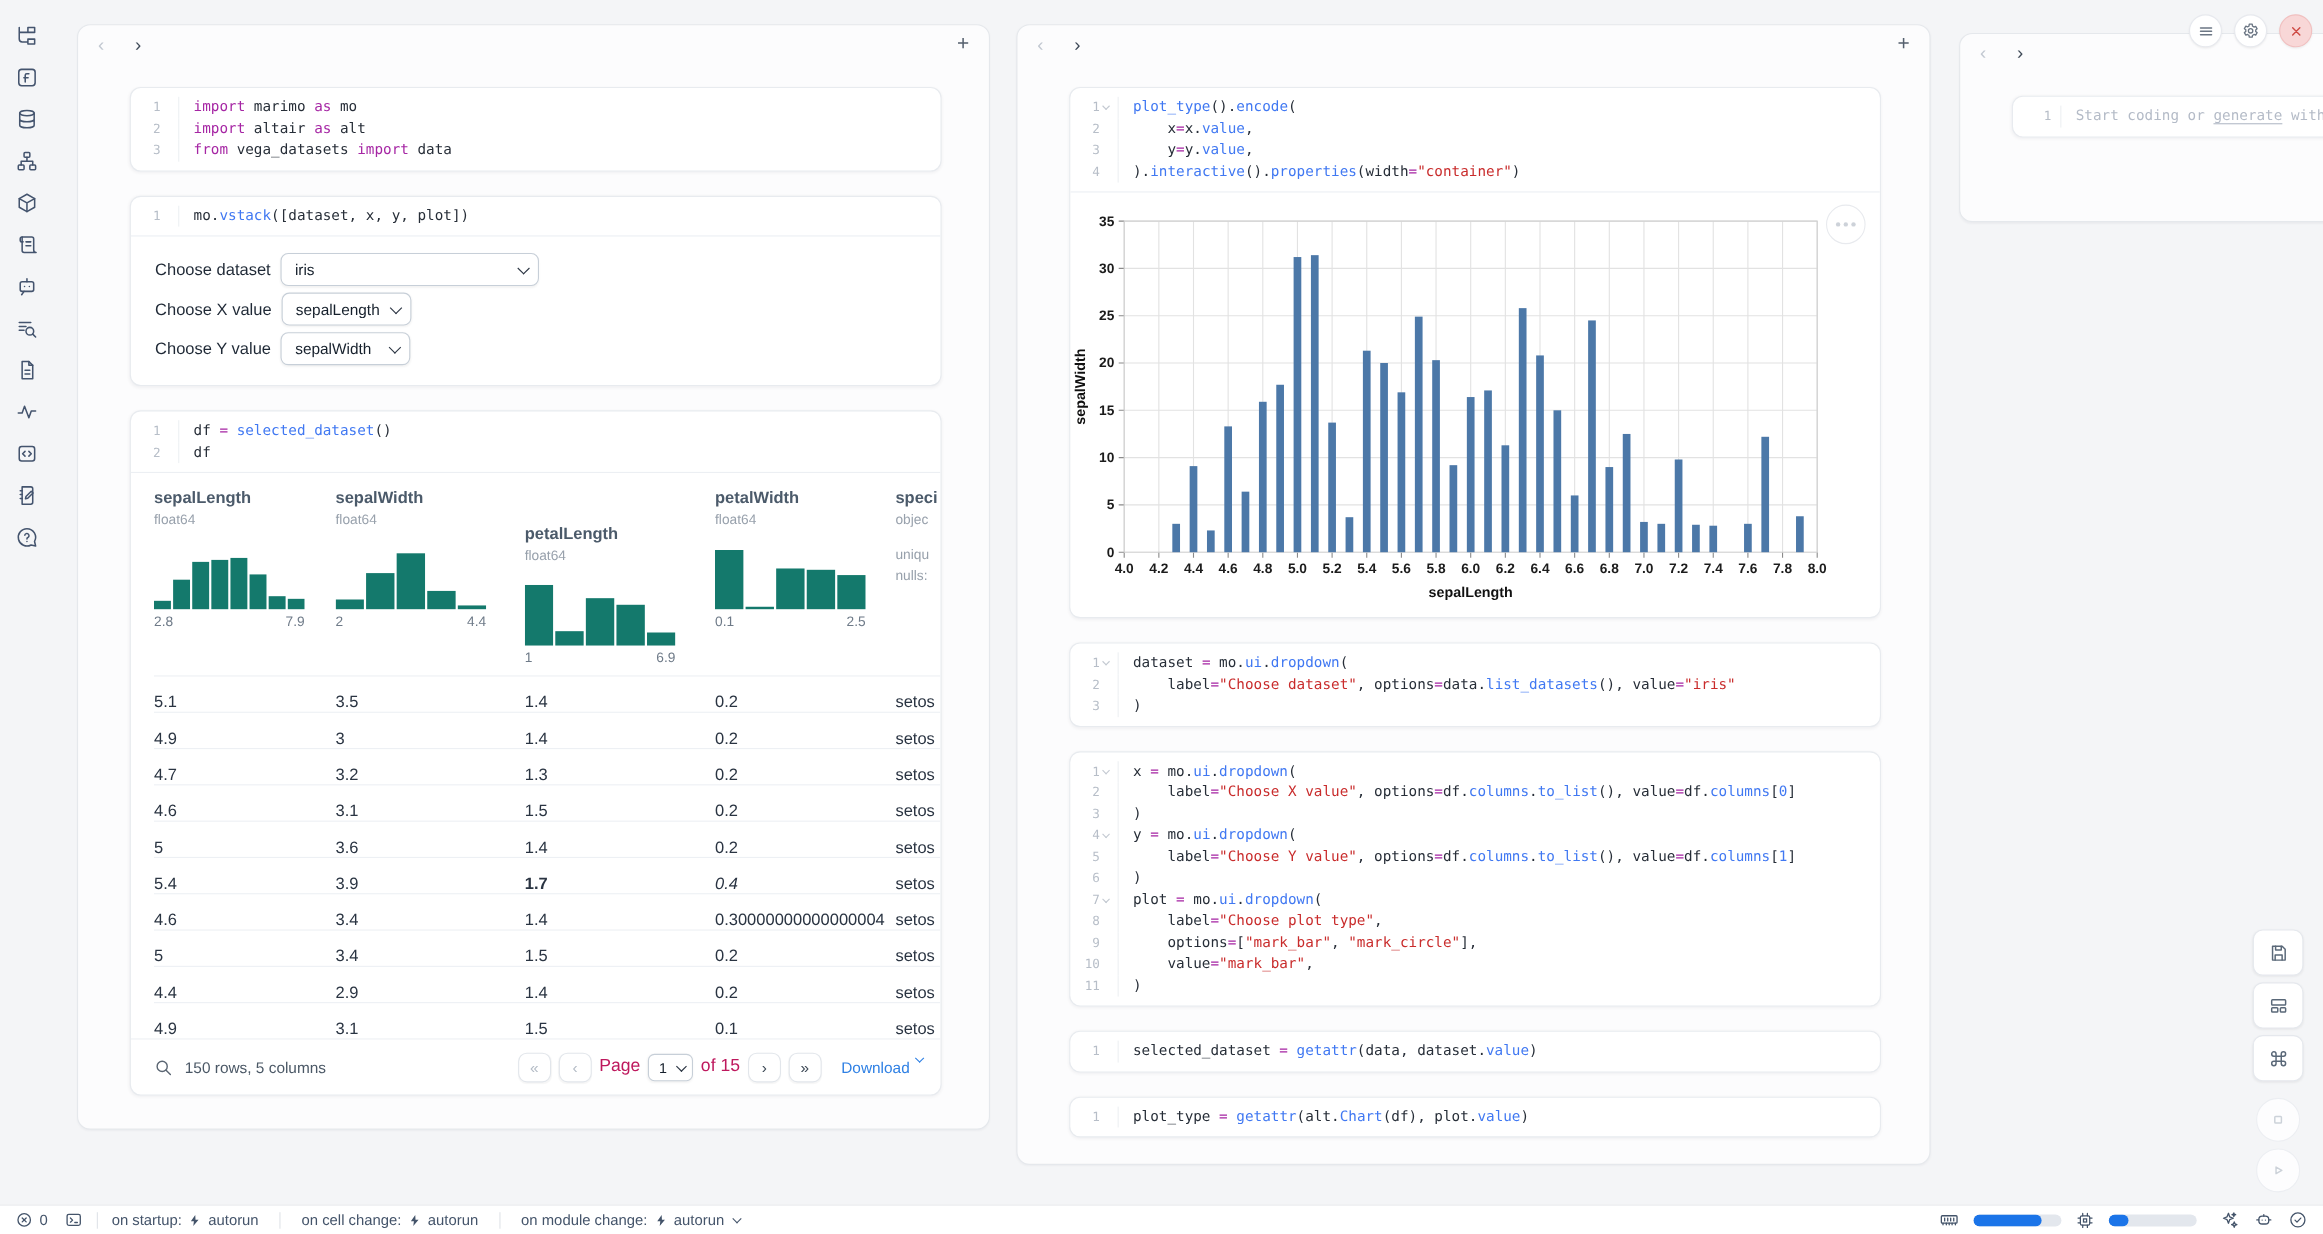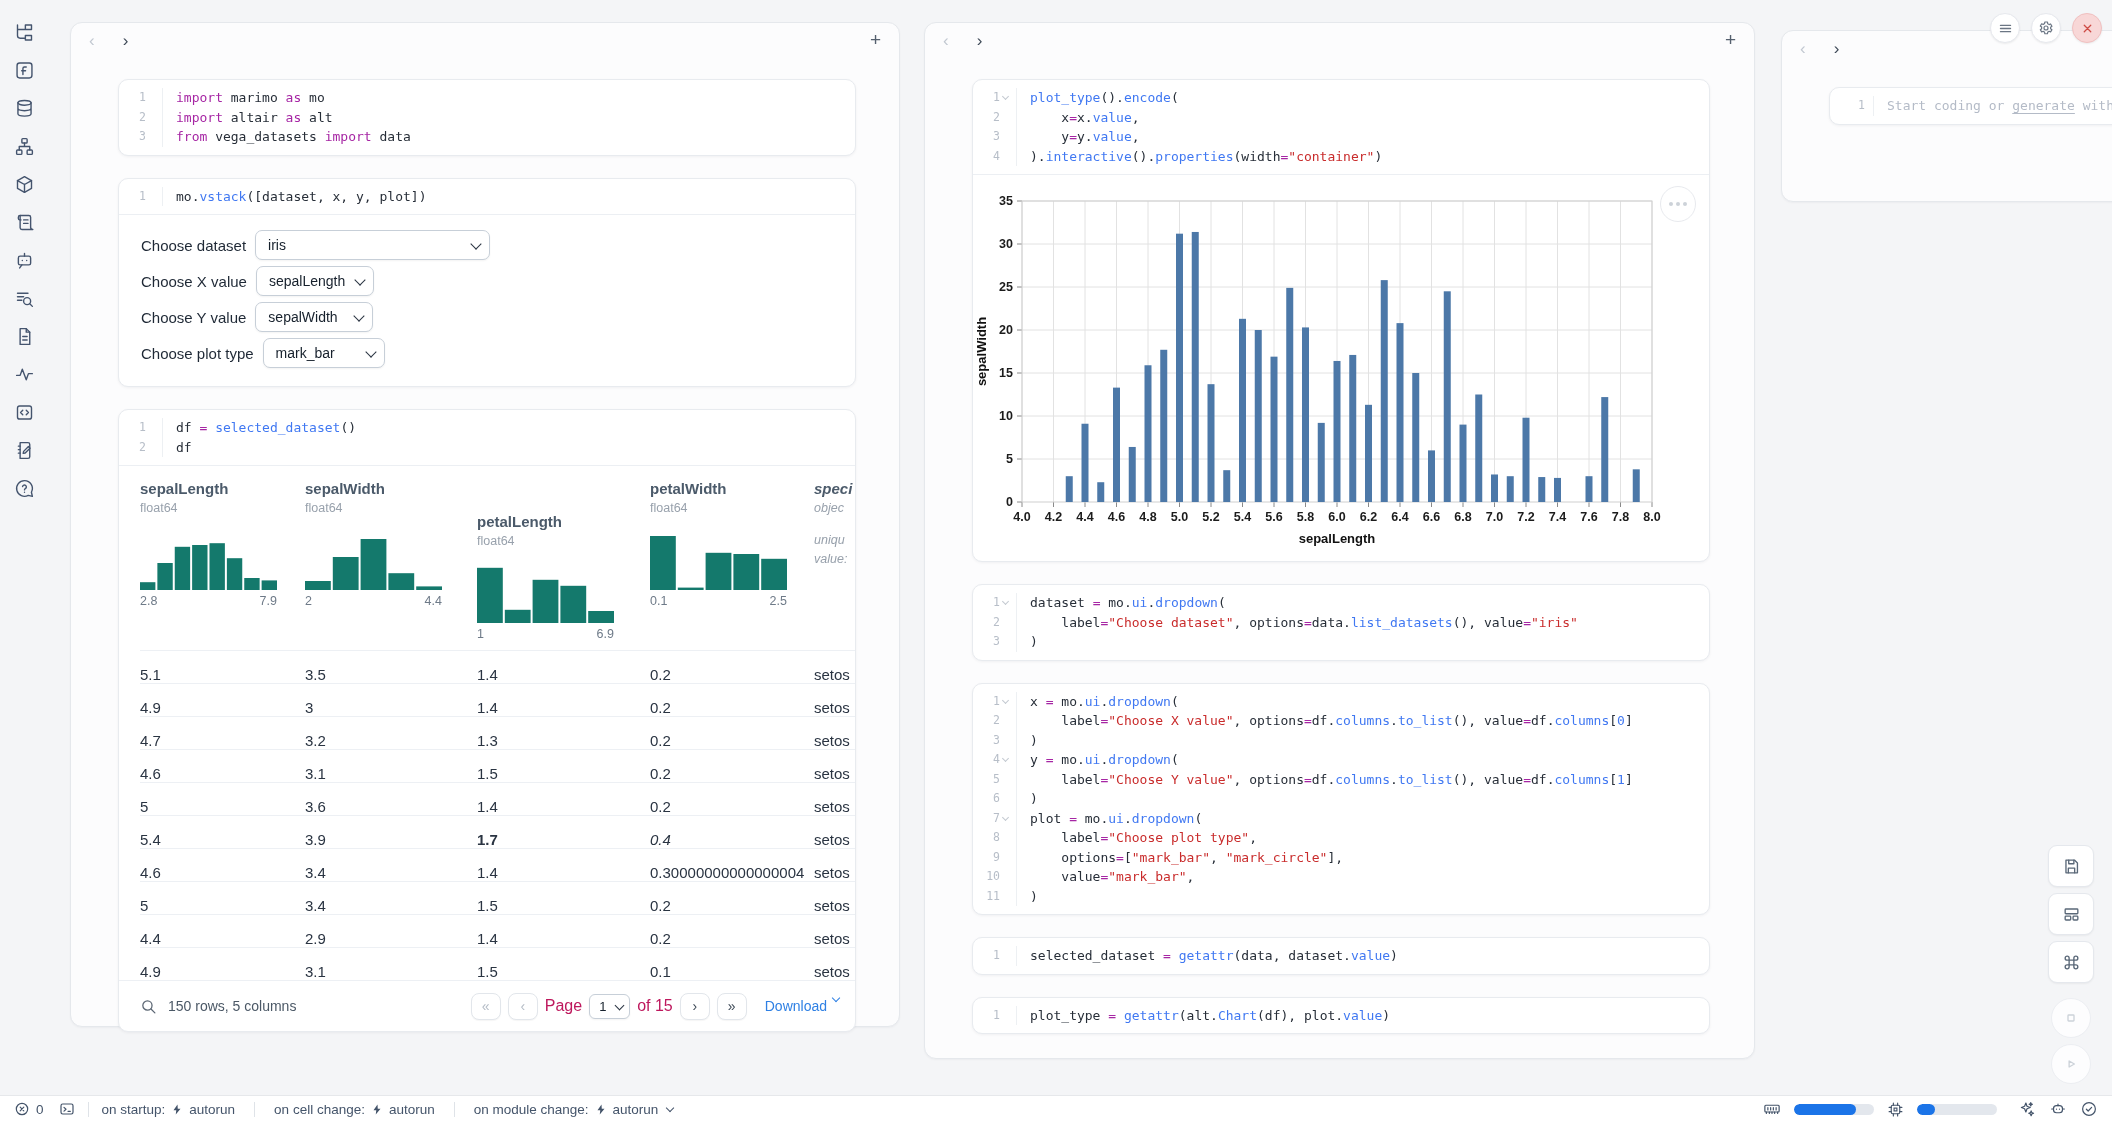--- a/index.html
+++ b/index.html
@@ -231,24 +231,20 @@
           <span class="dd-label">Choose dataset</span>
           <span class="sel"><select style="width: 235px;"><option>iris</option></select></span>
         </div>
         <div class="dd-row">
           <span class="dd-label">Choose X value</span>
           <span class="sel"><select style="width: 118px;"><option>sepalLength</option></select></span>
         </div>
         <div class="dd-row">
           <span class="dd-label">Choose Y value</span>
           <span class="sel"><select style="width: 118px;"><option>sepalWidth</option></select></span>
-        </div>
-        <div class="dd-row">
-          <span class="dd-label">Choose plot type</span>
-          <span class="sel"><select style="width: 122px;"><option>mark_bar</option></select></span>
         </div>
       </div>
   </article>
 
   <article class="cell">
     <div class="code-area">
         <div class="code-line">
           <span class="ln">
             <span>1</span>
             <span class="nofold"></span>
@@ -330,26 +326,26 @@
                 <rect x="55.6" y="26.799999999999997" width="25.8" height="37.2" fill="#14796c"></rect>
                 <rect x="83.4" y="28" width="25.8" height="36" fill="#14796c"></rect>
                 <rect x="111.2" y="32.8" width="25.8" height="31.200000000000003" fill="#14796c"></rect>
               </svg>
             </div>
             <div class="range">
               <span>0.1</span>
               <span>2.5</span>
             </div>
           </div>
-          <div class="th" style="width: 60px; font-style: italic;">
+          <div class="th" style="width: 60px;">
             <div class="col-name">speci</div>
             <div class="col-type">objec</div>
             <div class="col-meta">
               <div>uniqu</div>
-              <div>value:</div>
+              <div>nulls:</div>
             </div>
           </div>
         </div>
       <div id="tbl-body">
           <div class="tr">
             <div class="td" style="width: 165px;">5.1</div>
             <div class="td" style="width: 172px;">3.5</div>
             <div class="td" style="width: 173px;">1.4</div>
             <div class="td" style="width: 164px;">0.2</div>
             <div class="td" style="width: 60px;">setos</div>

